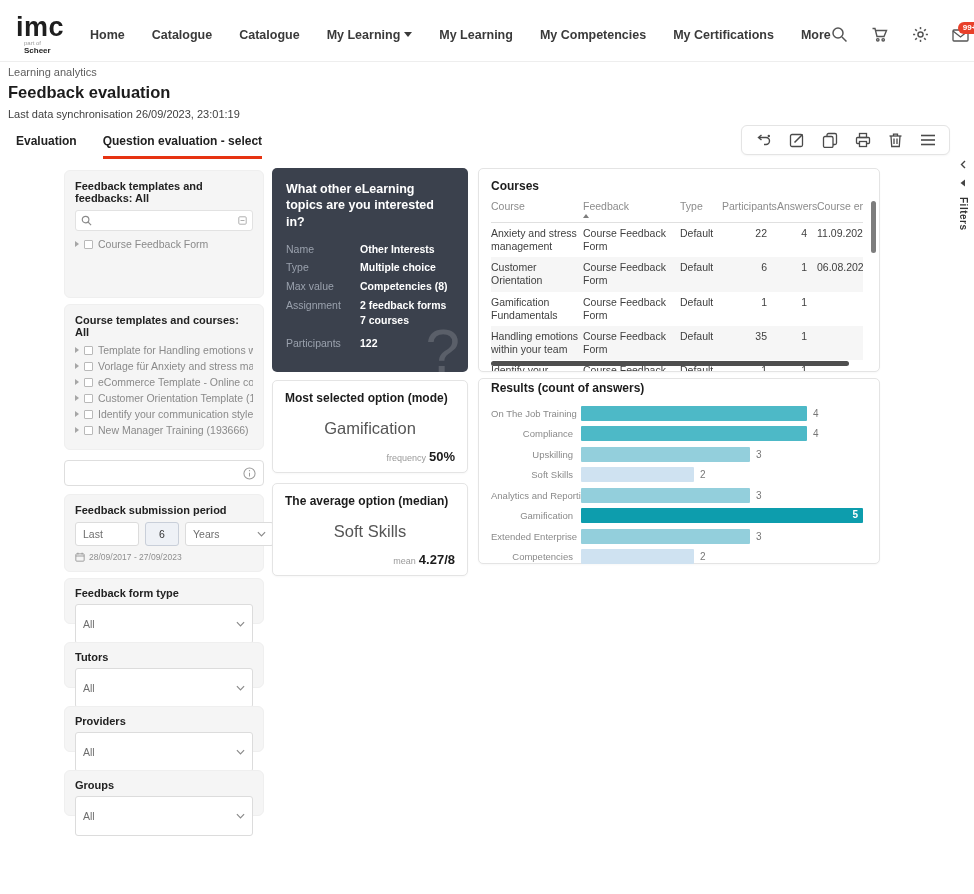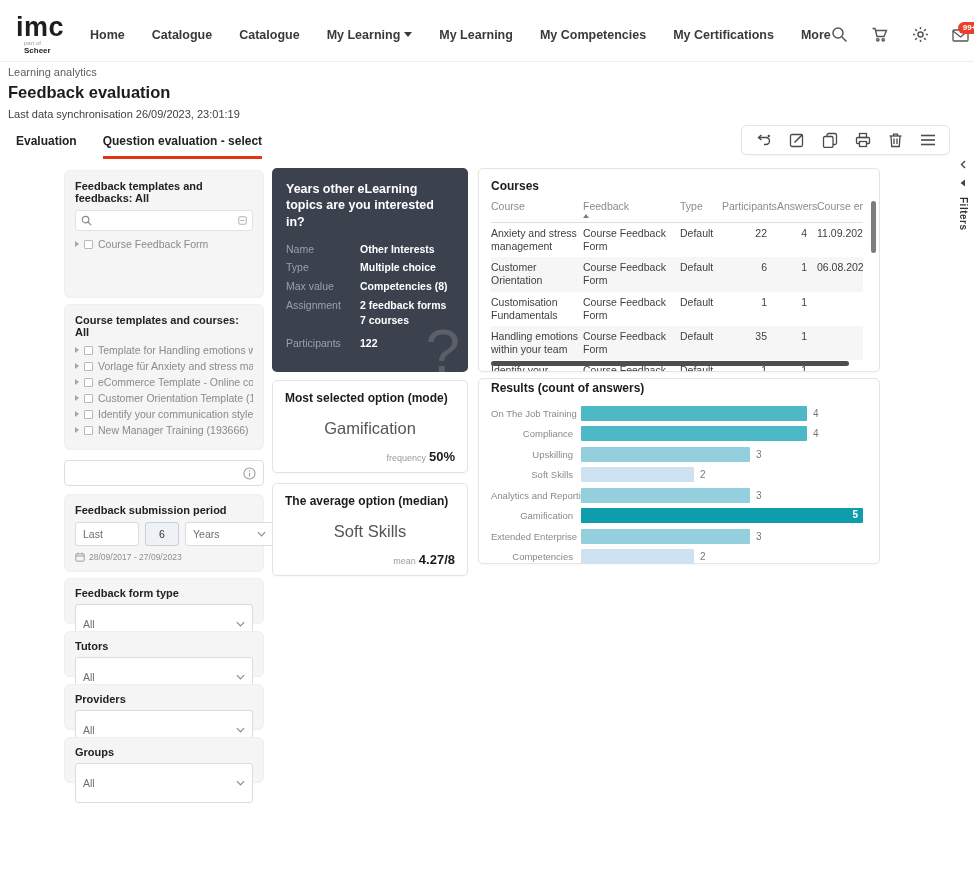--- a/index.html
+++ b/index.html
@@ -72,21 +72,21 @@
   .selectbox { background: #fff; border: 1px solid #dcdcdc; border-radius: 3px; height: 24px;
     display: flex; align-items: center; justify-content: space-between; padding: 0 7px;
     font-size: 10.5px; color: #6e6e6e; cursor: pointer; gap: 38px; }
   .sel-mode { width: 64px; }
   .num-input { width: 34px; height: 24px; border: 1px solid #c9cfd9; background: #eef1f6;
     border-radius: 3px; text-align: center; font-size: 10.5px; color: #333;
     font-family: "Liberation Sans", sans-serif; }
   .sel-unit { flex: 1; }
   .rangeline { display: flex; align-items: center; gap: 4px; font-size: 8.5px; color: #8f8f8f; }
   .fpanel { background: #f5f5f5; border: 1px solid #efefef; border-radius: 6px;
-    padding: 8px 10px 9px; margin-bottom: 7px; height: 46px; }
+    padding: 8px 10px 9px; margin-bottom: 18px; height: 46px; }
   .fpanel-title { font-size: 11px; font-weight: 700; color: #222; margin-bottom: 5px; }
   .fpanel .selectbox { height: 40px; }
 
   
   .midcol { position: absolute; left: 272px; top: 168px; width: 196px; }
   .darkcard { background: #3b414d; border-radius: 5px; padding: 13px 14px; height: 204px;
     margin-bottom: 8px; position: relative; overflow: hidden; color: #fff; }
   .darkcard-title { font-size: 12.5px; font-weight: 700; line-height: 1.3; margin-bottom: 12px; }
   .dfield { display: flex; font-size: 10.5px; line-height: 1.45; margin-bottom: 3.5px; }
   .dfield .lbl { width: 74px; flex: 0 0 auto; color: #9aa1ad; }
@@ -398,21 +398,21 @@
             <polyline points="1,1 5,5 9,1"></polyline>
           </svg>
         </div>
       </div>
     </div>
 </div>
 
 <div class="midcol">
 
   <div class="darkcard">
-    <div class="darkcard-title">Years other eLearning topics are you interested in?</div>
+    <div class="darkcard-title">What other eLearning topics are you interested in?</div>
     <div id="dark-fields">
         <div class="dfield">
           <span class="lbl">Name</span>
           <span class="val">Other Interests</span>
         </div>
         <div class="dfield">
           <span class="lbl">Type</span>
           <span class="val">Multiple choice</span>
         </div>
         <div class="dfield">
@@ -471,21 +471,21 @@
             </tr>
             <tr>
               <td>Customer Orientation</td>
               <td>Course Feedback Form</td>
               <td>Default</td>
               <td class="num">6</td>
               <td class="num">1</td>
               <td class="date">06.08.2023 18:00</td>
             </tr>
             <tr>
-              <td>Customisation Fundamentals</td>
+              <td>Gamification Fundamentals</td>
               <td>Course Feedback Form</td>
               <td>Default</td>
               <td class="num">1</td>
               <td class="num">1</td>
               <td class="date"></td>
             </tr>
             <tr>
               <td>Handling emotions within your team</td>
               <td>Course Feedback Form</td>
               <td>Default</td>

